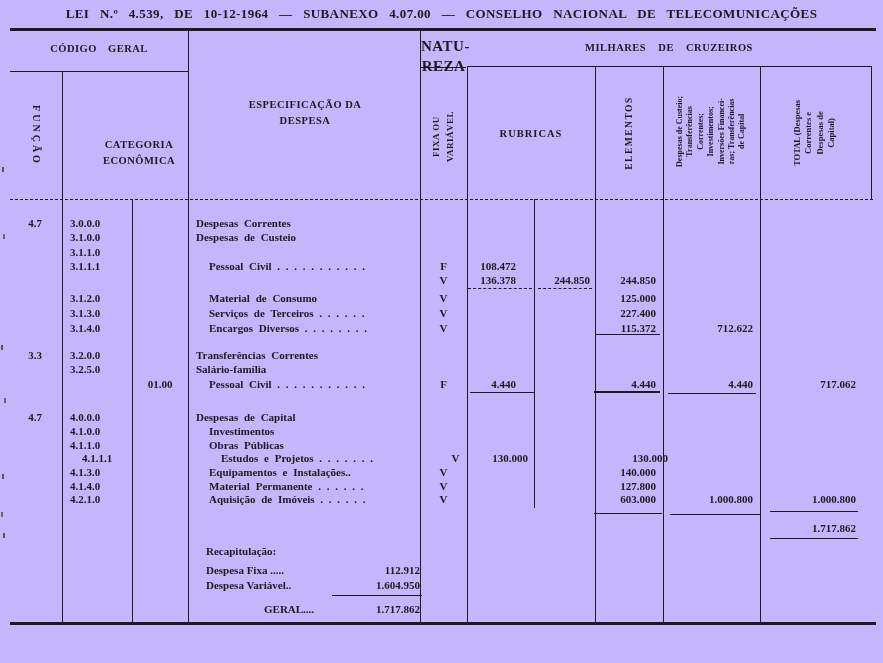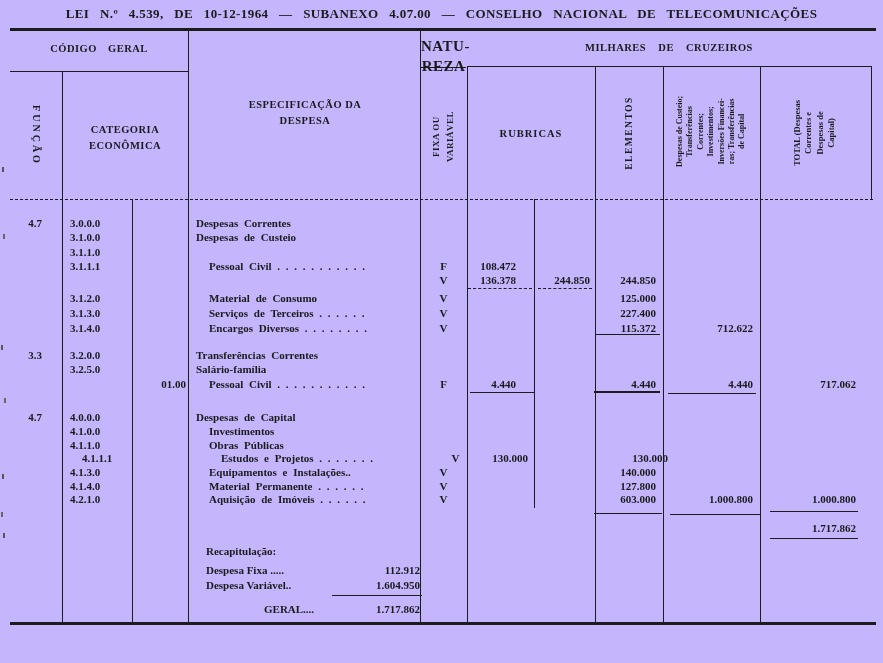--- a/index.html
+++ b/index.html
@@ -18,21 +18,21 @@
   .vwrap{position:absolute;display:flex;align-items:center;justify-content:center;}
   .vt{transform:rotate(-90deg);transform-origin:center;white-space:pre-line;
       text-align:center;font-weight:bold;}
   .vt.cw{transform:rotate(90deg);}
   
   .row{position:absolute;left:0;width:883px;height:15px;}
   .cell{position:absolute;top:0;font-weight:bold;font-size:11px;
         white-space:pre;word-spacing:3px;}
   .c-func {left:10px;width:50px;text-align:center;}
   .c-code {left:70px;width:62px;}
-  .c-code2{left:134px;width:52px;text-align:right;}
+  .c-code2{left:134px;width:52px;text-align:center;}
   .c-spec {left:196px;width:222px;overflow:hidden;}
   .c-spec.ind{left:209px;width:209px;}
   .c-nat  {left:421px;width:45px;text-align:center;}
   .c-rub1 {left:452px;width:64px;text-align:right;}
   .c-rub2 {left:536px;width:54px;text-align:right;}
   .c-elem {left:598px;width:58px;text-align:right;}
   .c-desp {left:665px;width:88px;text-align:right;}
   .c-total{left:766px;width:90px;text-align:right;}
   
   .recap{font-size:11px;}
@@ -66,21 +66,21 @@
   <div class="vl" style="left:534px;top:199px;height:309px;"></div>
   <div class="vl" style="left:595px;top:66px;height:557px;"></div>
   <div class="vl" style="left:663px;top:66px;height:557px;"></div>
   <div class="vl" style="left:760px;top:66px;height:557px;"></div>
   <div class="vl" style="left:871px;top:66px;height:133px;"></div>
 
   <div class="t hdr" style="left:10px;top:41px;width:178px;word-spacing:8px;">CÓDIGO GERAL</div>
   <div class="vwrap" style="left:10px;top:74px;width:52px;height:122px;">
     <span class="vt cw" style="font-size:10px;letter-spacing:3px;">FUNÇÃO</span>
   </div>
-  <div class="t hdr" style="left:62px;top:122px;width:126px;">CATEGORIA
+  <div class="t hdr" style="left:62px;top:137px;width:126px;padding-left:14px;">CATEGORIA
 ECONÔMICA</div>
   <div class="t hdr" style="left:190px;top:97px;width:230px;">ESPECIFICAÇÃO DA
 DESPESA</div>
   <div class="t hdr" style="left:421px;top:36px;width:45px;font-size:15px;line-height:1.35;">NATU-
 REZA</div>
   <div class="vwrap" style="left:421px;top:80px;width:45px;height:112px;">
     <span class="vt" style="font-size:9px;letter-spacing:.5px;line-height:1.5;">FIXA OU
 VARIÁVEL</span>
   </div>
   <div class="t hdr" style="left:467px;top:40px;width:404px;word-spacing:9px;">MILHARES DE CRUZEIROS</div>

